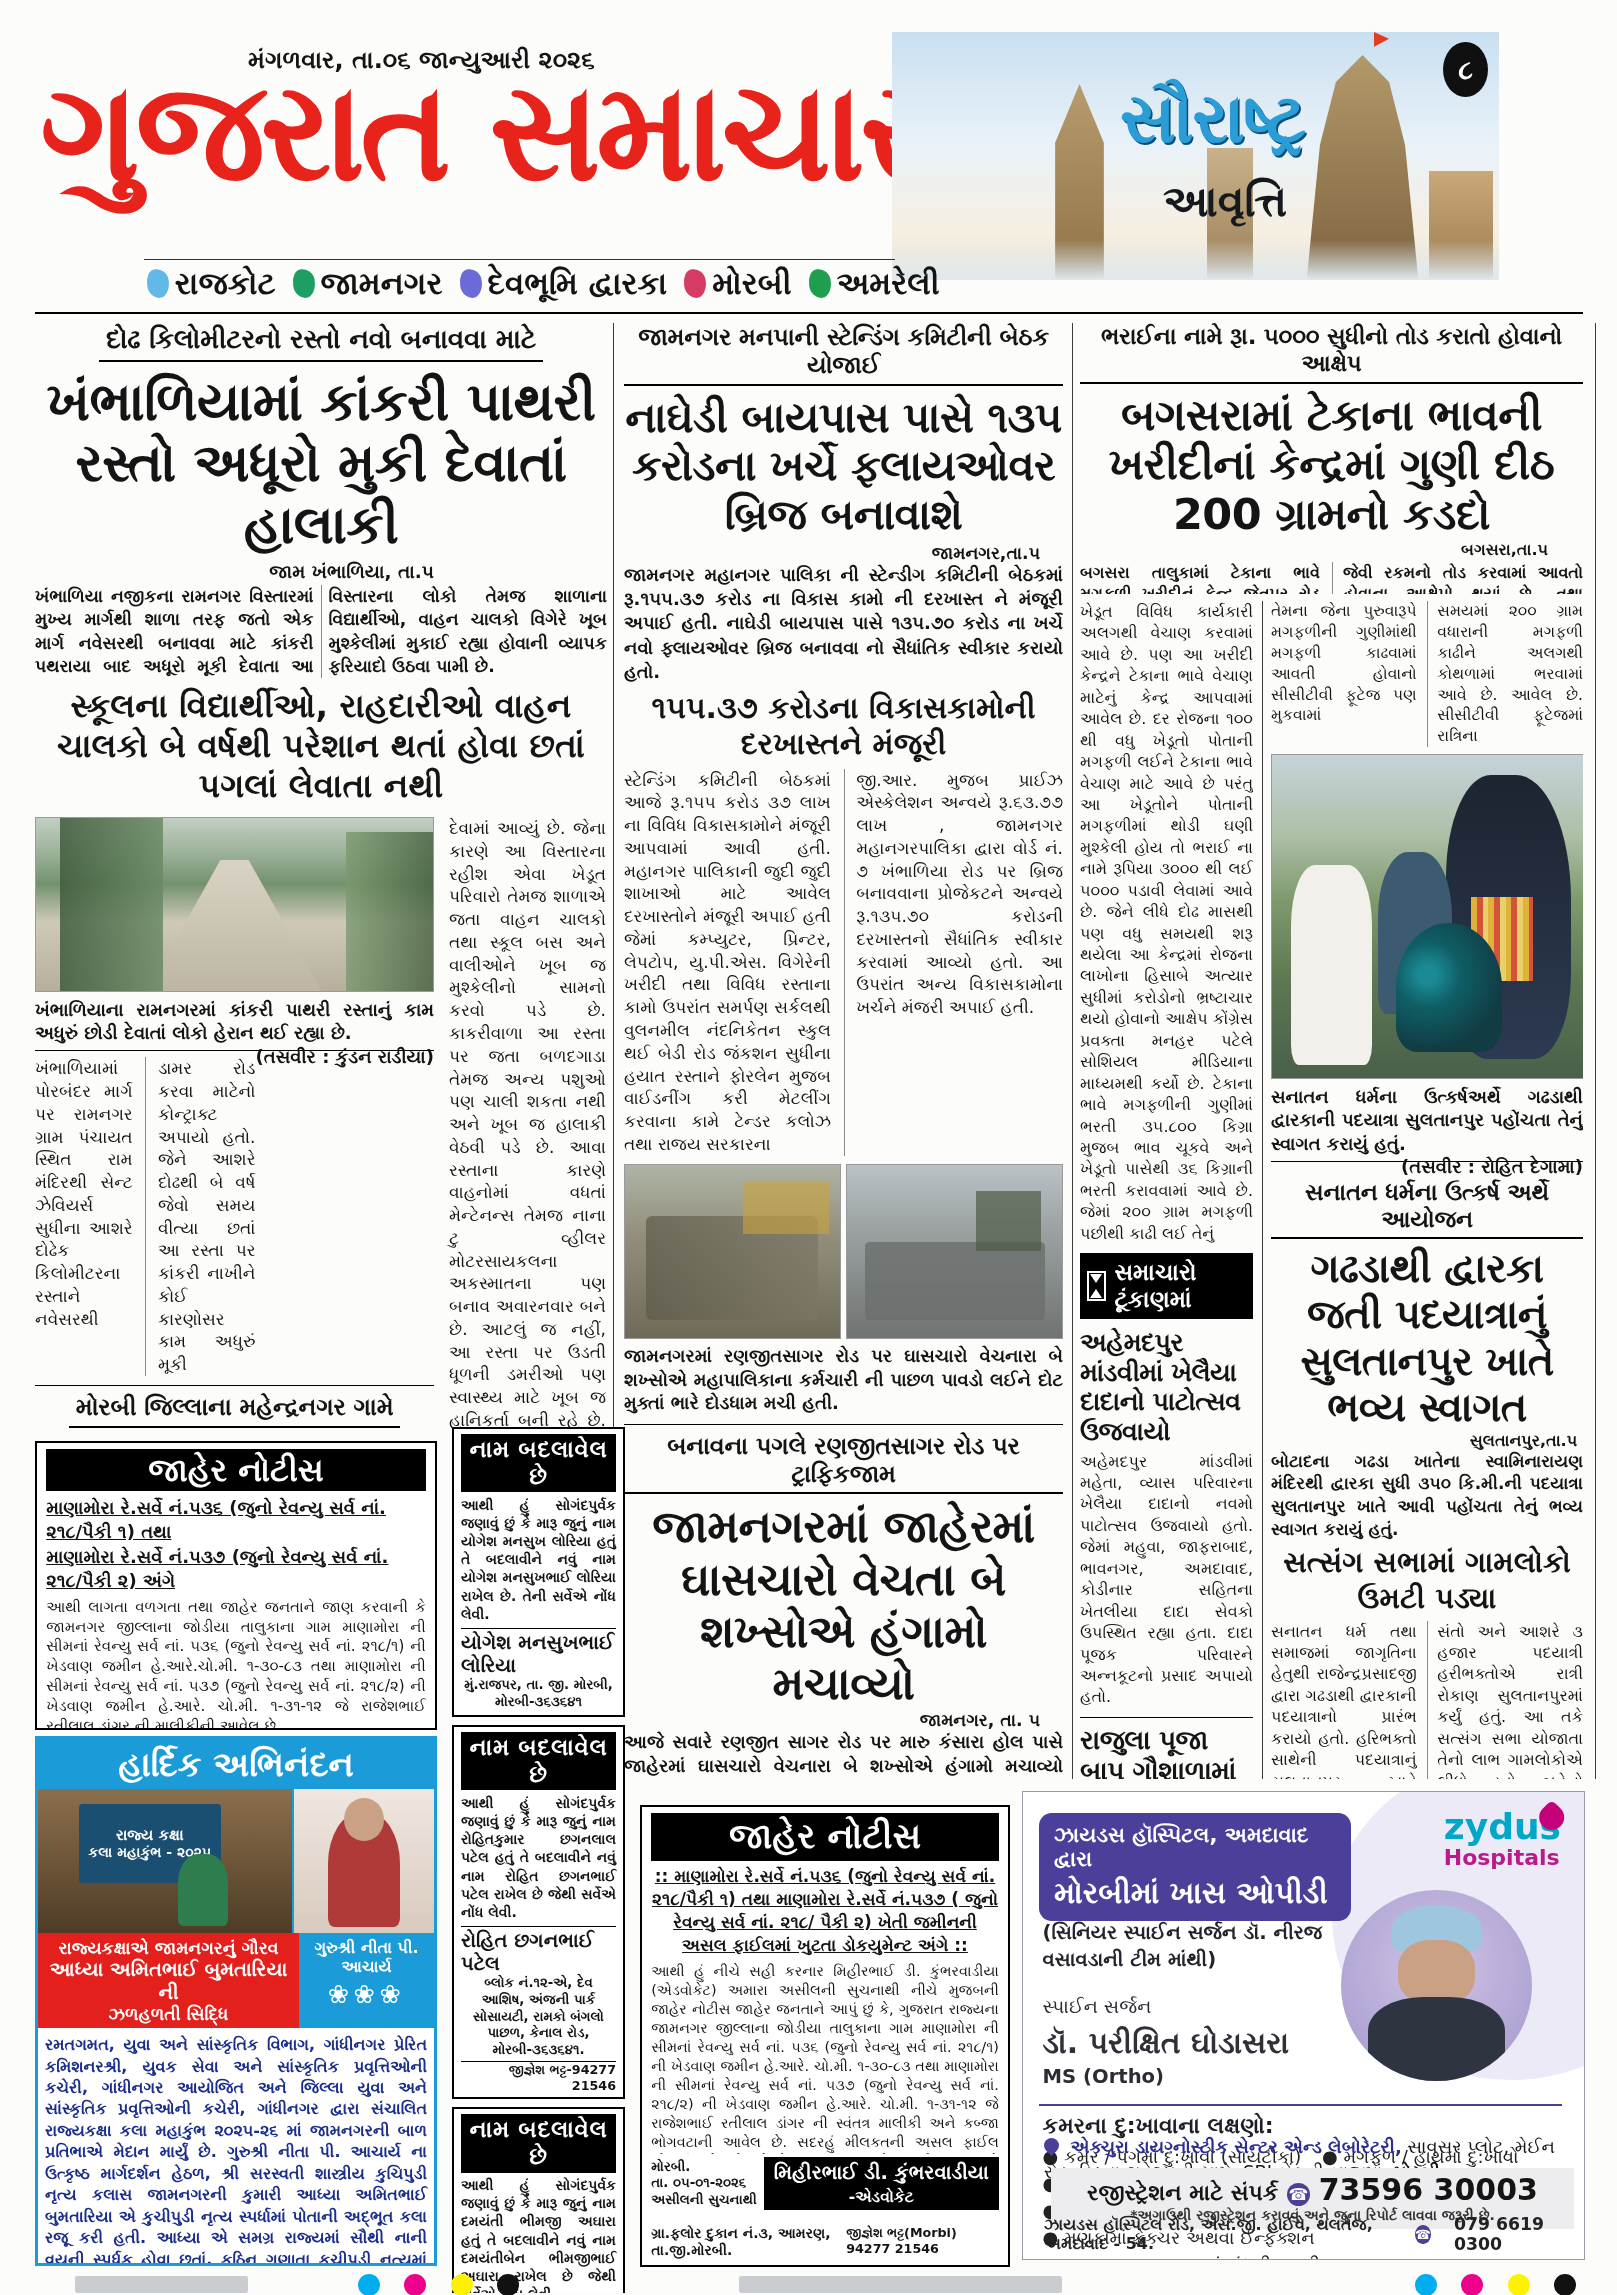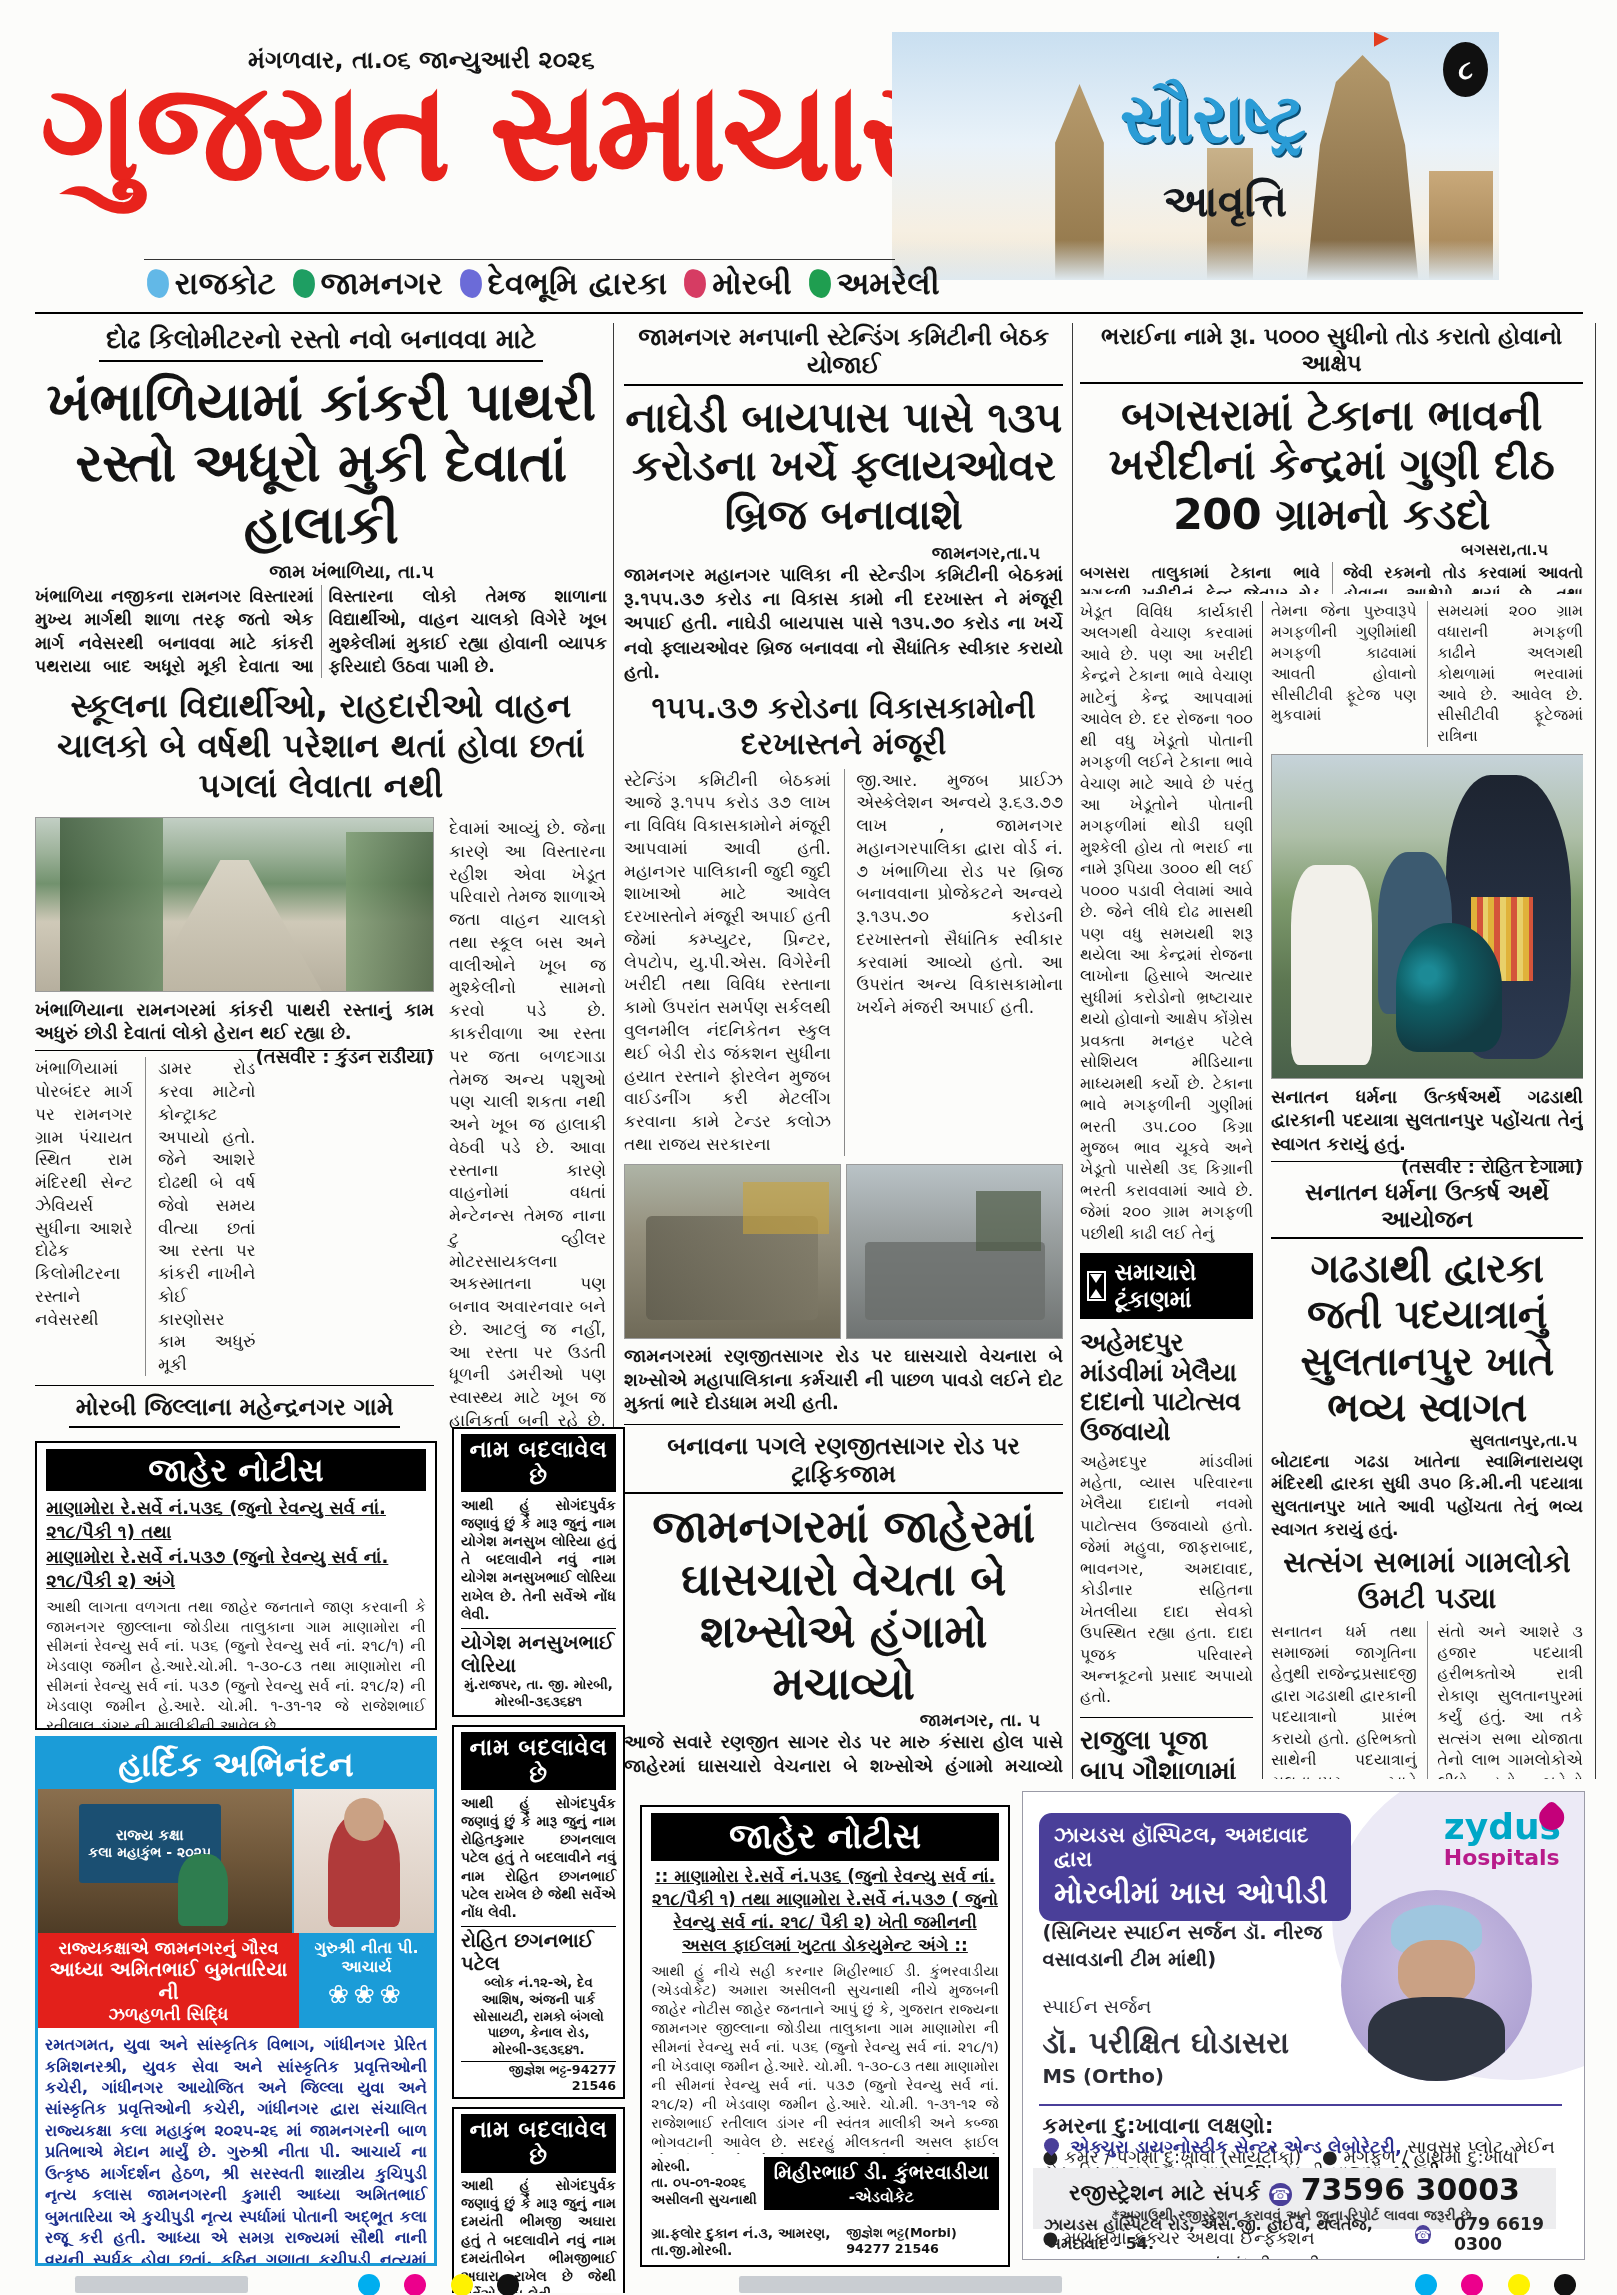--- a/index.html
+++ b/index.html
@@ -341,21 +341,21 @@
     <div class="abs" style="left:28px;top:-577px"></div>
 
 
     <div class="abs" style="left:21px;bottom:75px;width:523px;font-size:18px;line-height:1.35">
       <span style="display:inline-block;width:15px;height:15px;background:#4a3f99;border-radius:50% 50% 50% 0;transform:rotate(-45deg);margin-right:5.8px"></span>
       <span style="color:#2c2f8f;font-weight:700">એક્ચુરા ડાયગ્નોસ્ટીક સેન્ટર એન્ડ લેબોરેટરી,</span>
       <span> સાવસર પ્લોટ, મેઈન રોડ, ક્રિષ્ના ટ્રાવેલ્સની સામે, SBI બેંકની બાજુમાં, </span>
       <b>મોરબી</b>
     </div>
 
-    <div class="abs" style="left:10px;bottom:30px;width:523px;background:#ededef;text-align:center;padding:4.6px 0">
+    <div class="abs" style="left:28px;bottom:30px;width:523px;background:#ededef;text-align:center;padding:4.6px 0">
       <span style="font-size:22px;font-weight:800">રજીસ્ટ્રેશન માટે સંપર્ક</span>
       <span style="display:inline-block;width:23px;height:23px;background:#4a3f99;border-radius:50%;color:#fff;font-size:16px;line-height:23px;margin:0 5.8px">☎</span>
       <span style="font-size:30px;font-weight:800">73596 30003</span>
       <div style="font-size:14px;font-weight:600;color:#333">*અગાઉથી રજીસ્ટ્રેશન કરાવવું અને જુના રિપોર્ટ લાવવા જરૂરી છે.</div>
     </div>
 
     <div class="abs" style="left:21px;bottom:4.6px;width:523px;font-size:16px;font-weight:700;color:#222;display:flex;align-items:center;gap:23px">
       <span>ઝાયડસ હૉસ્પિટલ રોડ, એસ.જી. હાઈવે, થલતેજ, અમદાવાદ - 54.</span>
       <span style="display:inline-block;width:19.6px;height:19.6px;background:#4a3f99;border-radius:50%;color:#fff;font-size:12.7px;line-height:19.6px;text-align:center">☎</span>
       <span style="font-size:17.3px;font-weight:800">079 6619 0300</span>

